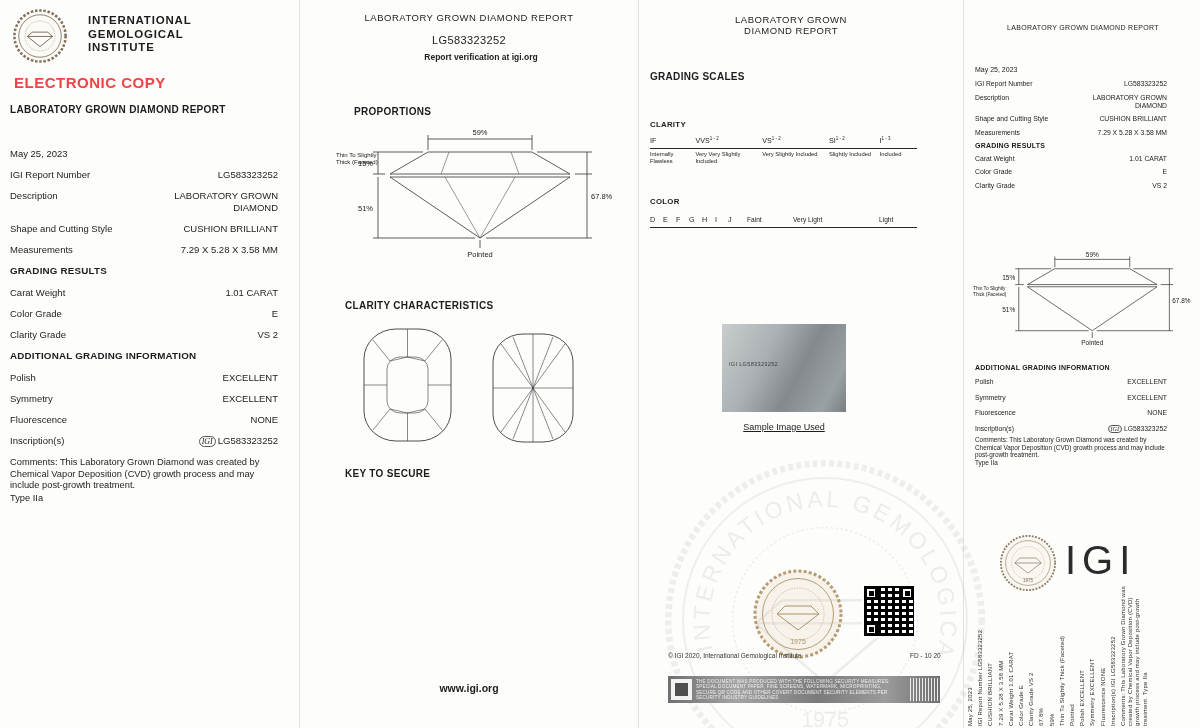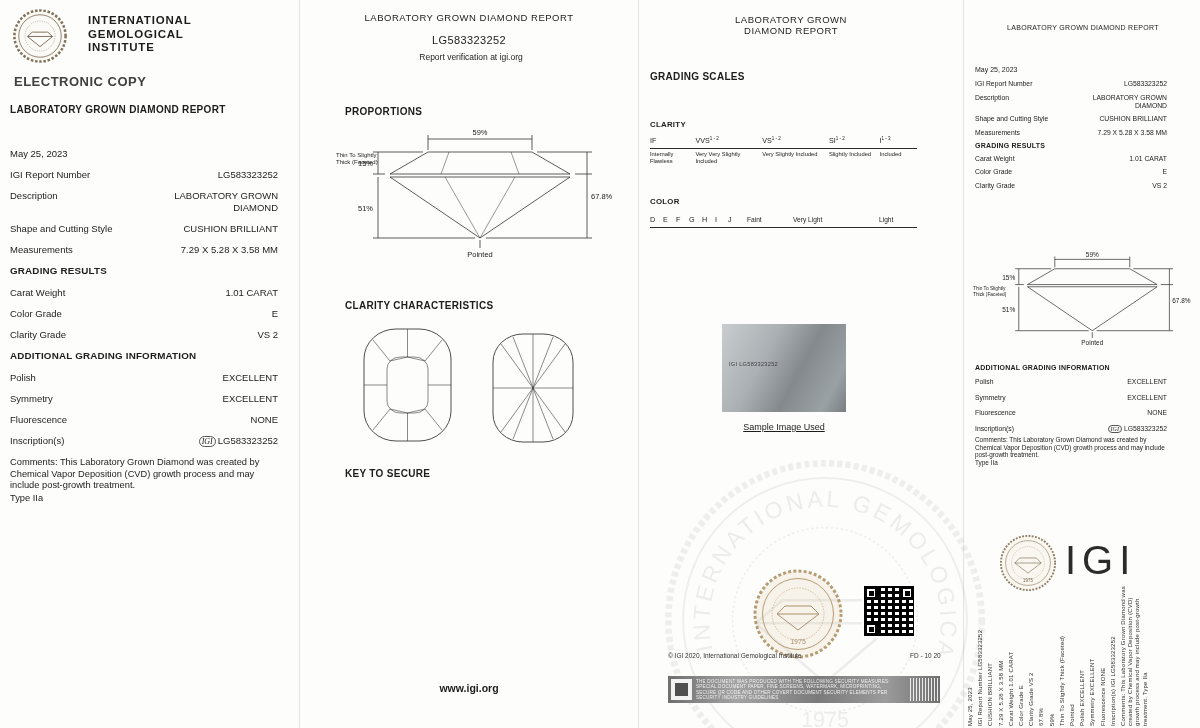--- a/index.html
+++ b/index.html
@@ -10,21 +10,21 @@
   .abs { position:absolute; }
   .fold { position:absolute; top:0; bottom:0; width:1px; background:#e4e2de; }
   .panel { position:absolute; top:0; height:100%; }
 
   .h-main { font-weight:bold; font-size:10px; letter-spacing:.3px; }
   .center { text-align:center; }
 
   
   .p1 { left:10px; width:268px; }
   .orgname { font-size:11.5px; font-weight:bold; line-height:13.5px; letter-spacing:.8px; }
-  .ecopy { font-size:13px; font-weight:bold; letter-spacing:.5px; color:#404040; }
+  .ecopy { font-size:15px; font-weight:bold; letter-spacing:.5px; color:#ef4444; }
   .row { display:flex; justify-content:space-between; font-size:9.5px; line-height:12px; margin-bottom:9px; }
   .row .val { text-align:right; max-width:132px; }
   .sec-h { font-weight:bold; font-size:9.8px; letter-spacing:.2px; margin:2px 0 11px 0; }
   .comments { font-size:9.3px; line-height:11.5px; margin-top:3px; }
   .insc-mark { font-style:italic; font-family:"Liberation Serif",serif; font-size:8px;
                border:0.5px solid #555; border-radius:6px; padding:0 2px; margin-right:2px; }
 
   
   .p2 { left:300px; width:338px; }
   .rpt-title { font-size:9.5px; letter-spacing:.5px; }
@@ -199,23 +199,23 @@
       </div>
 
       <div class="comments">Comments: This Laboratory Grown Diamond was created by Chemical Vapor Deposition (CVD) growth process and may include post-growth treatment.</div>
       <div class="comments" style="margin-top:1px;">Type IIa</div>
     </div>
   </div>
 
   <div class="panel p2">
     <div class="abs rpt-title center" style="left:0; top:12px; width:100%;">LABORATORY GROWN DIAMOND REPORT</div>
     <div class="abs rpt-num center" style="left:0; top:34px; width:100%;">LG583323252</div>
-    <div class="abs rpt-verif center" style="left:2px; top:52px; width:100%;">Report verification at igi.org</div>
-
-    <div class="abs h-main" style="left:45px; top:106px;text-align:center;">PROPORTIONS</div>
+    <div class="abs rpt-verif center" style="left:12px; top:52px; width:100%;font-weight:bold;">Report verification at igi.org</div>
+
+    <div class="abs h-main" style="left:54px; top:106px;text-align:center;">PROPORTIONS</div>
 
     <svg class="abs" style="left:45px; top:126px;" width="272" height="136" viewBox="0 0 272 136">
       <g stroke="#333" stroke-width="0.8" fill="none">
         <line x1="83" y1="13" x2="187" y2="13"></line>
         <line x1="83" y1="9" x2="83" y2="24"></line>
         <line x1="187" y1="9" x2="187" y2="24"></line>
         <line x1="83" y1="26" x2="187" y2="26"></line>
         <line x1="83" y1="26" x2="45" y2="48"></line>
         <line x1="187" y1="26" x2="225" y2="48"></line>
         <line x1="45" y1="48" x2="225" y2="48"></line>

